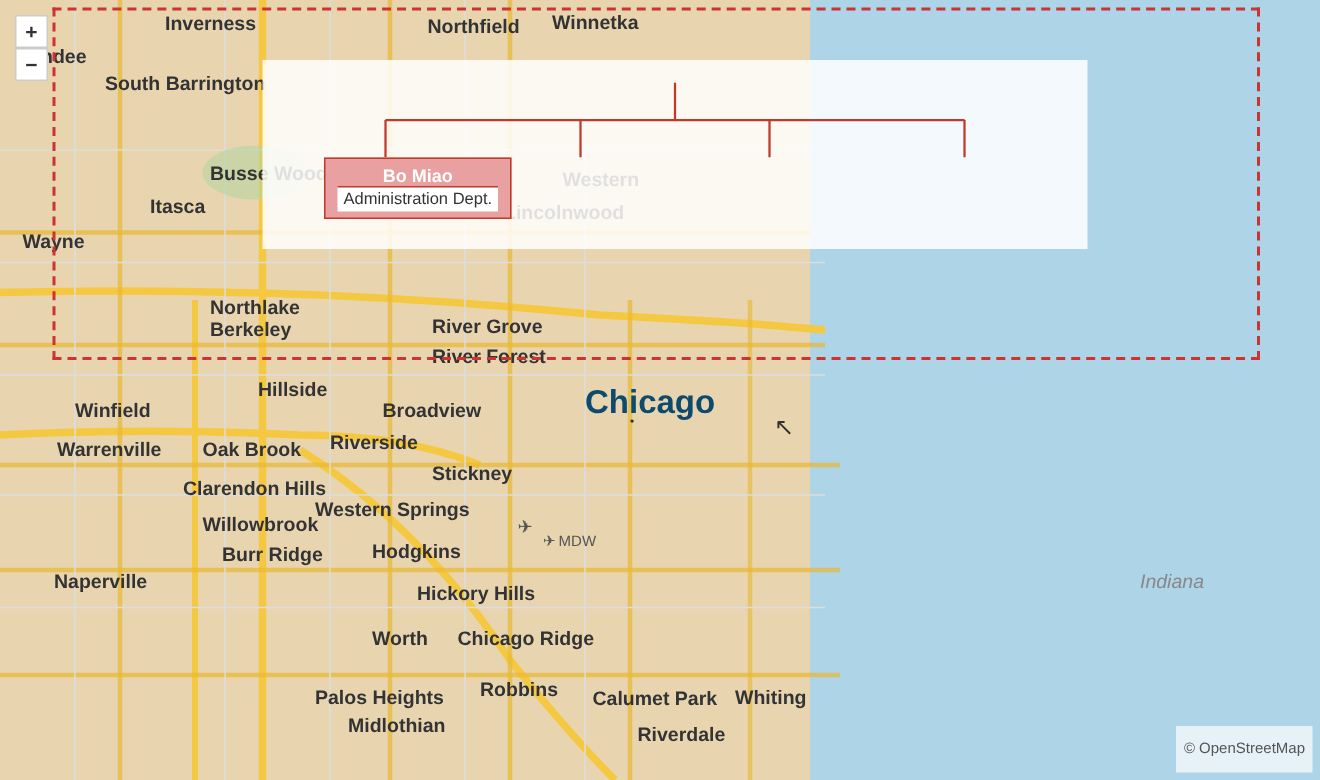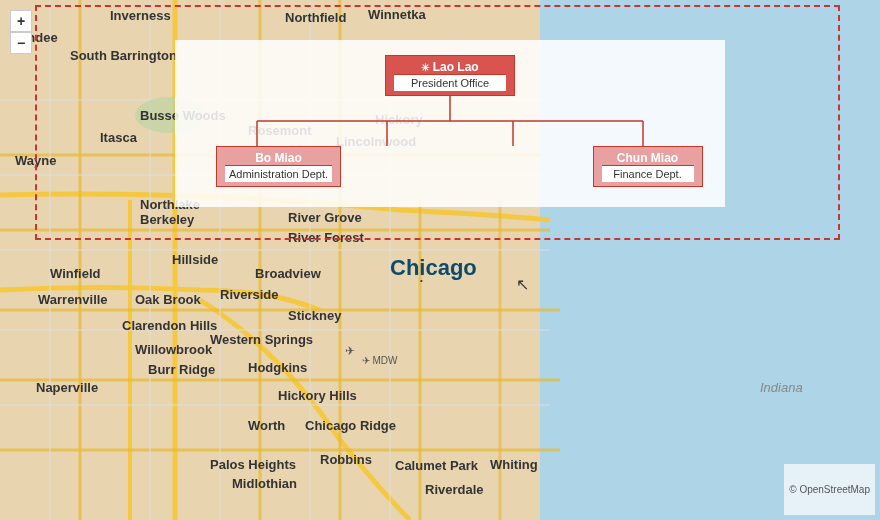--- a/index.html
+++ b/index.html
@@ -167,21 +167,21 @@
       z-index: 20;
       pointer-events: none;
     }
 
     
     .attribution {
       position: absolute;
       bottom: 5px;
       right: 5px;
       background: rgba(255,255,255,0.7);
-      padding: 20px 5px;
+      padding: 10px 5px;
       font-size: 10px;
       color: #555;
       z-index: 10;
     }
   </style>
 </head>
 <body>
 
 <div id="map-bg">
 
@@ -250,21 +250,21 @@
   <span class="map-label city" style="left:248px;top:360px">Hodgkins</span>
   <span class="map-label city" style="left:248px;top:418px">Worth</span>
   <span class="map-label city" style="left:278px;top:388px">Hickory Hills</span>
   <span class="map-label city" style="left:305px;top:418px">Chicago Ridge</span>
   <span class="map-label city" style="left:210px;top:457px">Palos Heights</span>
   <span class="map-label city" style="left:320px;top:452px">Robbins</span>
   <span class="map-label city" style="left:232px;top:476px">Midlothian</span>
   <span class="map-label city" style="left:395px;top:458px">Calumet Park</span>
   <span class="map-label city" style="left:425px;top:482px">Riverdale</span>
   <span class="map-label city" style="left:490px;top:457px">Whiting</span>
-  <span class="map-label city" style="left:375px;top:112px">Hickory</span>
+  <span class="map-label city" style="left:375px;top:112px">Western</span>
   <span class="map-label city" style="left:336px;top:134px">Lincolnwood</span>
   <span class="map-label city" style="left:248px;top:123px">Rosemont</span>
   <span class="map-label city" style="left:285px;top:10px">Northfield</span>
   <span class="map-label city" style="left:368px;top:7px">Winnetka</span>
   <span class="map-label city" style="left:288px;top:210px">River Grove</span>
   <span class="map-label city" style="left:288px;top:230px">River Forest</span>
   <span class="map-label" style="left:760px;top:380px;font-size:13px;color:#888;font-style:italic;">Indiana</span>
 
   <span style="position:absolute;left:362px;top:355px;font-size:10px;color:#555;display:flex;align-items:center;gap:2px;">
       <span>✈</span>
@@ -276,30 +276,20 @@
 
 <div id="selection-rect"></div>
 
 <div id="zoom-controls">
   <button class="zoom-btn">+</button>
   <button class="zoom-btn">−</button>
 </div>
 
 <div id="org-chart">
 
-  <div class="org-root">
-    <div class="org-node">
-      <div class="node-box root-node">
-        <div class="node-name">
-          <span class="node-icon">✳</span><span>Lao Lao</span>
-        </div>
-        <div class="node-dept">President Office</div>
-      </div>
-    </div>
-  </div>
 
   <svg width="510" height="50" style="display:block;margin:0 auto;">
 
     <line x1="255" y1="0" x2="255" y2="25" stroke="#c0392b" stroke-width="1.5"></line>
 
     <line x1="62" y1="25" x2="448" y2="25" stroke="#c0392b" stroke-width="1.5"></line>
 
     <line x1="62" y1="25" x2="62" y2="50" stroke="#c0392b" stroke-width="1.5"></line>
     <line x1="192" y1="25" x2="192" y2="50" stroke="#c0392b" stroke-width="1.5"></line>
     <line x1="318" y1="25" x2="318" y2="50" stroke="#c0392b" stroke-width="1.5"></line>
@@ -309,25 +299,19 @@
   <div class="org-children-row" style="display:flex;justify-content:space-between;width:510px;margin:0 auto;gap:0;">
 
     <div class="org-node" style="min-width:115px;">
       <div class="node-box">
         <div class="node-name">Bo Miao</div>
         <div class="node-dept">Administration Dept.</div>
       </div>
     </div>
 
 
-    <div class="org-node" style="min-width:115px;">
-      <div class="node-box">
-        <div class="node-name">Chun Miao</div>
-        <div class="node-dept">Finance Dept.</div>
-      </div>
-    </div>
 
   </div>
 </div>
 
 <div class="cursor" style="left:516px;top:275px;">↖</div>
 
 <div class="attribution">© OpenStreetMap</div>
 
 </body></html>

